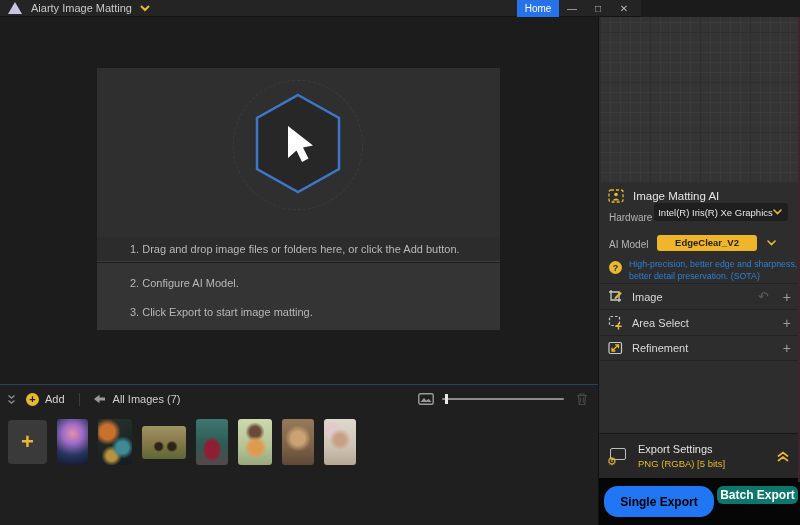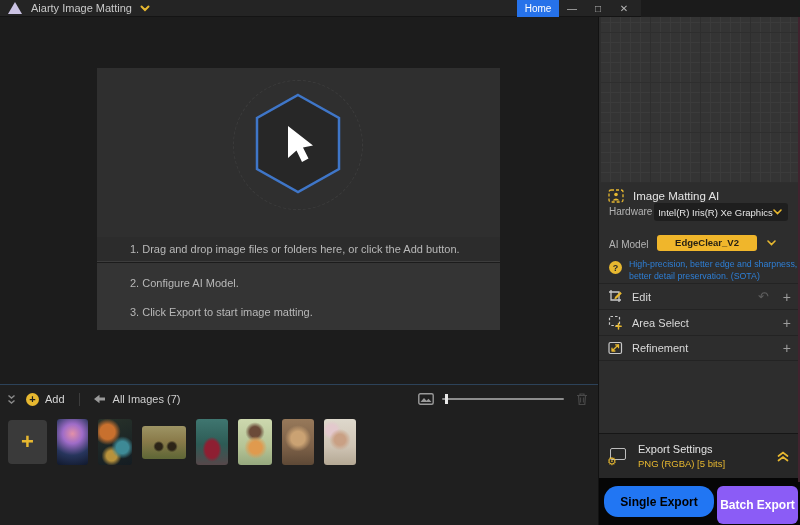--- a/index.html
+++ b/index.html
@@ -60,21 +60,21 @@
     background-image:
       repeating-linear-gradient(0deg, #2e2e2e 0 1px, transparent 1px 50px),
       repeating-linear-gradient(90deg, #2e2e2e 0 1px, transparent 1px 50px),
       repeating-linear-gradient(0deg, #3b3b3b 0 1px, transparent 1px 10px),
       repeating-linear-gradient(90deg, #3b3b3b 0 1px, transparent 1px 10px); }
   .edge-strip { position:absolute; right:0; top:0; width:2px; height:465px; background:#42222e; }
 
   .matting-head { position:absolute; left:0; top:168px; width:202px; height:22px; display:flex; align-items:center; }
   .matting-title { color:#e4e4e4; font-size:11.5px; margin-left:9px; }
   .row-label { position:absolute; color:#b4b4b4; font-size:10px; }
-  .hw-label { left:10px; top:189px; }
+  .hw-label { left:10px; top:195px; }
   .hw-select { position:absolute; left:55px; top:186px; width:134px; height:18px; background:#1e1e1e; border-radius:3px; display:flex; align-items:center; }
   .hw-value { color:#e6e6e6; font-size:9.5px; flex:1; text-align:center; padding-left:4px; }
   .model-label { left:10px; top:222px; }
   .model-select { position:absolute; left:55px; top:216px; width:134px; height:19px; display:flex; align-items:center; }
   .model-pill { width:100px; height:16px; background:#f0b62b; border-radius:3px; color:#262014; font-size:9.5px; font-weight:bold; display:flex; align-items:center; justify-content:center; margin-left:3px; }
   .model-select .sel-chevron { margin-left:10px; }
   .hint { position:absolute; left:6px; top:240px; width:194px; display:flex; }
   .q-circle { width:13px; height:13px; min-width:13px; border-radius:50%; background:#e7b830; color:#2a2а2a; color:#2a2a2a; font-size:9px; font-weight:bold; display:flex; align-items:center; justify-content:center; margin-top:4px; margin-left:4px; }
   .hint-text { color:#2e7fd6; font-size:8.8px; line-height:12px; margin-left:7px; margin-top:1px; }
 
@@ -89,21 +89,21 @@
   .exp-ic { position:relative; width:20px; height:16px; margin-left:9px; }
   .exp-rect { position:absolute; left:2px; top:0; width:16px; height:12px; border:1.5px solid #bdbdbd; border-radius:2px; }
   .exp-gear { position:absolute; left:-1px; bottom:-3px; color:#e7b830; font-size:11px; line-height:1; }
   .exp-texts { margin-left:10px; flex:1; }
   .exp-title { color:#e2e2e2; font-size:11px; }
   .exp-format { color:#e7b830; font-size:9.5px; margin-top:3px; }
   .exp-collapse { margin-right:12px; }
 
   .export-btns { position:absolute; left:0; top:461px; width:202px; height:47px; background:#060606; }
   .single-btn { position:absolute; left:5px; top:8px; width:110px; height:31px; background:#2176f3; border-radius:14px; color:#000000; font-size:12px; font-weight:bold; display:flex; align-items:center; justify-content:center; }
-  .batch-btn { position:absolute; left:118px; top:8px; width:81px; height:38px; background:#8b5cf6; border-radius:6px; color:#fff; font-size:12px; font-weight:bold; display:flex; align-items:center; justify-content:center; }
+  .batch-btn { position:absolute; left:118px; top:8px; width:81px; height:18px; background:#0f766e; border-radius:6px; color:#fff; font-size:12px; font-weight:bold; display:flex; align-items:center; justify-content:center; }
 </style>
 </head>
 <body>
 
 <div class="window">
 
   <div class="titlebar">
     <div class="logo-tri"></div>
     <div class="app-title">Aiarty Image Matting</div>
     <svg class="title-chevron" width="10" height="7" viewBox="0 0 10 7">
@@ -210,21 +210,21 @@
     <div class="hint">
       <div class="q-circle">?</div>
       <div class="hint-text">High-precision, better edge and sharpness, better detail preservation. (SOTA)</div>
     </div>
 
     <div class="tool-row row-edit">
       <svg class="tool-ic" width="15" height="15" viewBox="0 0 15 15">
           <path d="M3 1 V11 H13 M1 3 H11 V13" fill="none" stroke="#c9c9c9" stroke-width="1.3"></path>
           <path d="M7 8 L12.2 2.8 L13.8 4.4 L8.6 9.6 L6.4 10.2 Z" fill="#e7b830"></path>
         </svg>
-      <div class="tool-label">Edit</div>
+      <div class="tool-label">Image</div>
       <div class="undo-btn">↶</div>
       <div class="plus-btn">+</div>
     </div>
 
     <div class="tool-row row-area">
       <svg class="tool-ic" width="15" height="15" viewBox="0 0 15 15">
           <rect x="1.5" y="1.5" width="10" height="9" rx="1" fill="none" stroke="#c9c9c9" stroke-width="1.2" stroke-dasharray="2.5 2"></rect>
           <path d="M10.5 8.5 V14 M7.8 11.2 H13.2" stroke="#e7b830" stroke-width="1.5" stroke-linecap="round"></path>
         </svg>
       <div class="tool-label">Area Select</div>

